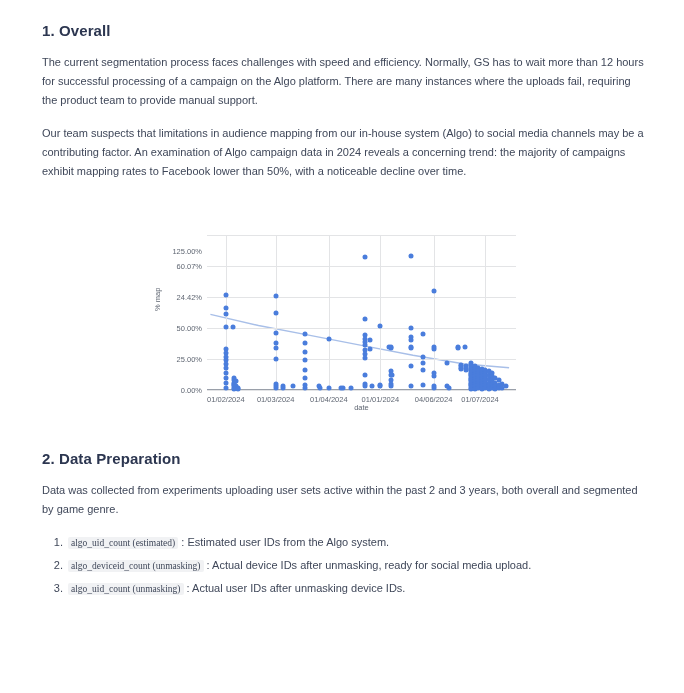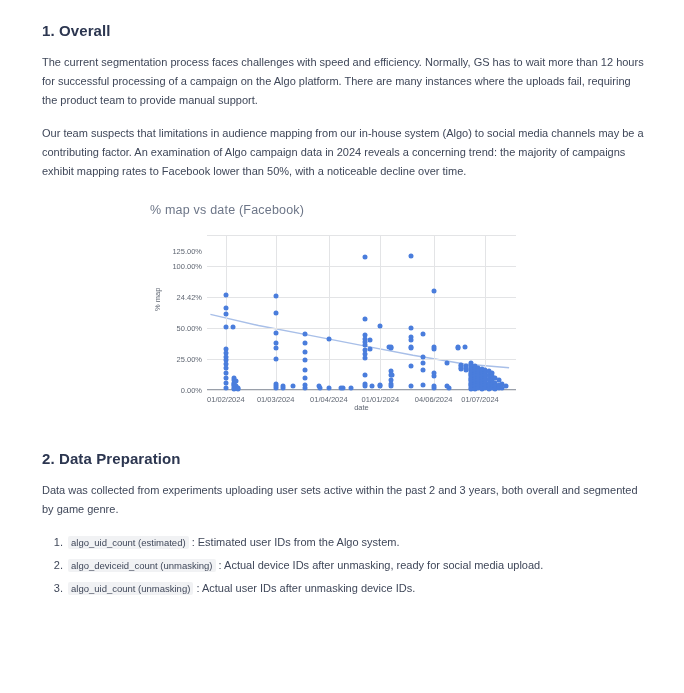--- a/index.html
+++ b/index.html
@@ -143,56 +143,55 @@
 
   ol.metrics {
     margin: 0 0 10px 0;
     padding-left: 24px;
     font-size: 11px;
     line-height: 22px;
     color: #3f4759;
   }
   ol.metrics li { padding-left: 2px; }
   code.inline {
-    font-family: Liberation Sans, sans-serif;
+    font-family: Liberation Serif, serif;
     font-size: 9.5px;
     background: #f1f2f4;
     color: #3f4759;
     padding: 1px 3px;
     border-radius: 2px;
   }
 </style>
 </head>
 <body>
 
 <div class="page">
 
   <h2 class="section-heading">1. Overall</h2>
   <p class="body-text">The current segmentation process faces challenges with speed and efficiency. Normally, GS has to wait more than 12 hours for successful processing of a campaign on the Algo platform. There are many instances where the uploads fail, requiring the product team to provide manual support.</p>
   <p class="body-text">Our team suspects that limitations in audience mapping from our in-house system (Algo) to social media channels may be a contributing factor. An examination of Algo campaign data in 2024 reveals a concerning trend: the majority of campaigns exhibit mapping rates to Facebook lower than 50%, with a noticeable decline over time.</p>
 
   <div class="figure">
     <div class="chart-wrap">
-      <div class="chart-title">% map vs date (Facebook)</div>
       <div class="ylabel">% map</div>
       <div class="plot" id="plot">
         <svg class="trend" id="trend-svg" viewBox="0 0 309 155" preserveAspectRatio="none">
             <polyline points="3.4,79.4 51.5,90.5 103.0,100.4 154.5,110.4 206.0,120.3 257.5,129.0 302.1,132.7" fill="none" stroke="#a8bfe8" stroke-width="1.4"></polyline>
           </svg>
         <div class="axis-bottom"></div>
       <div class="gridline-h" style="top: 155px;"></div>
           <div class="ytick" style="top: 155px;">0.00%</div>
           <div class="gridline-h" style="top: 124px;"></div>
           <div class="ytick" style="top: 124px;">25.00%</div>
           <div class="gridline-h" style="top: 93px;"></div>
           <div class="ytick" style="top: 93px;">50.00%</div>
           <div class="gridline-h" style="top: 62px;"></div>
           <div class="ytick" style="top: 62px;">24.42%</div>
           <div class="gridline-h" style="top: 31px;"></div>
-          <div class="ytick" style="top: 31px;">100.00%</div>
+          <div class="ytick" style="top: 31px;">60.07%</div>
           <div class="gridline-h" style="top: 0px;"></div>
           <div class="ytick" style="top: 16px;">125.00%</div>
           <div class="gridline-v" style="left: 18.8833px;"></div>
           <div class="xtick" style="left: 18.8833px;">01/02/2024</div>
           <div class="gridline-v" style="left: 68.6667px;"></div>
           <div class="xtick" style="left: 68.6667px;">01/03/2024</div>
           <div class="gridline-v" style="left: 121.883px;"></div>
           <div class="xtick" style="left: 121.883px;">01/04/2024</div>
           <div class="gridline-v" style="left: 173.383px;"></div>
           <div class="xtick" style="left: 173.383px;">01/01/2024</div>

